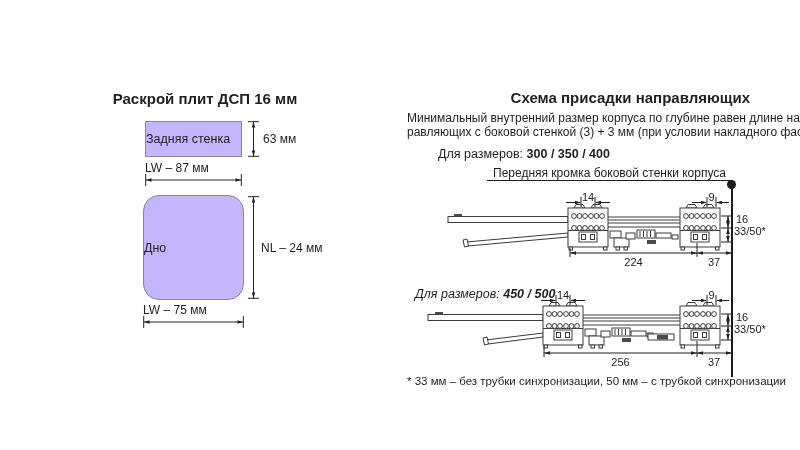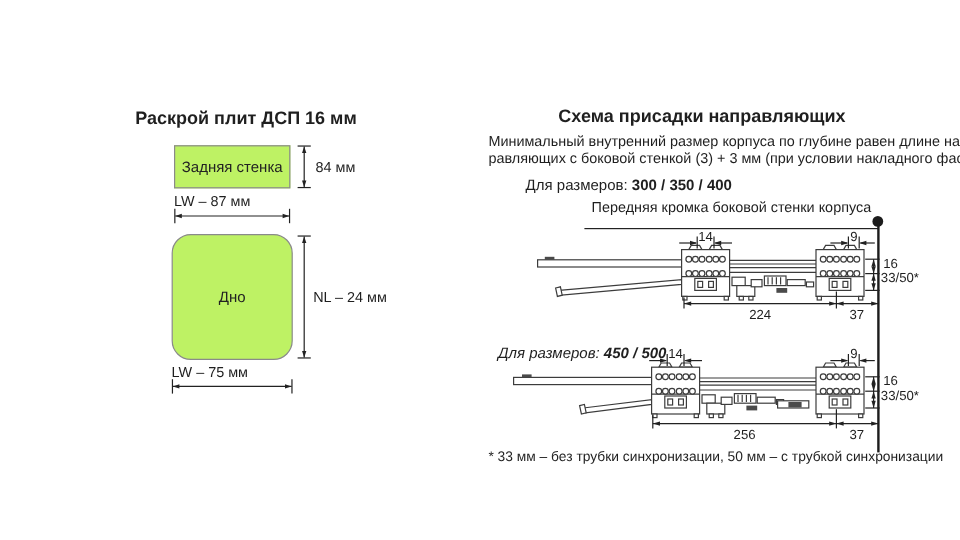--- a/index.html
+++ b/index.html
@@ -1,27 +1,27 @@
 <!DOCTYPE html>
 <html><head>
 <meta charset="utf-8">
 <style>
   html,body{margin:0;padding:0;background:#fff;}
   #page{position:relative;width:800px;height:450px;background:#ffffff;overflow:hidden;
         font-family:"Liberation Sans",sans-serif;color:#1f1f1f;}
   .abs{position:absolute;}
   .title{font-size:15px;font-weight:bold;text-align:center;white-space:nowrap;}
-  .panel-rect{background:#bef264;border:1px solid #8a8a8a;display:flex;align-items:center;justify-content:center;}
+  .panel-rect{background:#c4b5fd;border:1px solid #8a8a8a;display:flex;align-items:center;}
   .panel-label{font-size:12.5px;color:#222;}
   .dim-label{font-size:12px;white-space:nowrap;}
   .dim-label.c{}
   .desc{font-size:12px;line-height:13.5px;white-space:nowrap;}
   .sizes{font-size:12.5px;white-space:nowrap;}
   .sizes b{font-weight:bold;}
-  .front-label{font-size:12px;text-align:center;border-bottom:1.5px solid #222;padding-bottom:10px;white-space:nowrap;}
+  .front-label{font-size:12px;text-align:center;border-bottom:1.5px solid #222;padding-bottom:0;white-space:nowrap;}
   .dot{width:9px;height:9px;border-radius:50%;background:#1c1c1c;}
   .vline{width:2px;background:#1c1c1c;}
   .footnote{font-size:11.5px;white-space:nowrap;}
   svg{overflow:visible;}
   .ln{stroke:#3c3c3c;stroke-width:1;fill:none;}
   .fw{fill:#ffffff;stroke:#3c3c3c;stroke-width:1;}
   .fd{fill:#4a4a4a;stroke:none;}
   .dl{stroke:#222;stroke-width:1;fill:none;}
   .ah{fill:#222;stroke:none;}
   .dt{font-family:"Liberation Sans",sans-serif;font-size:11px;fill:#1f1f1f;}
@@ -37,21 +37,21 @@
     <div class="abs panel-rect" style="left:145px;top:121px;width:95px;height:34px;">
       <span class="panel-label">Задняя стенка</span>
     </div>
     <svg class="abs" style="left:248px;top:121px;" width="11" height="36" viewBox="0 0 11 36">
       <line class="dl" x1="0" y1="0.7" x2="11" y2="0.7"></line>
         <line class="dl" x1="0" y1="35.3" x2="11" y2="35.3"></line>
       <line class="dl" x1="5.5" y1="1" x2="5.5" y2="35"></line>
       <polygon class="ah" points="5.5,1 3.7,6.5 7.3,6.5"></polygon>
         <polygon class="ah" points="5.5,35 3.7,29.5 7.3,29.5"></polygon>
     </svg>
-    <div class="abs dim-label" style="left:263px;top:132px;">84 мм</div>
+    <div class="abs dim-label" style="left:263px;top:132px;">63 мм</div>
 
     <div class="abs dim-label c" style="left:145px;top:161px;width:97px;">LW – 87 мм</div>
     <svg class="abs" style="left:145px;top:174px;" width="97" height="12" viewBox="0 0 97 12">
       <line class="dl" x1="0.7" y1="0" x2="0.7" y2="12"></line>
         <line class="dl" x1="96.3" y1="0" x2="96.3" y2="12"></line>
       <line class="dl" x1="1" y1="6" x2="96" y2="6"></line>
       <polygon class="ah" points="1,6 6.5,4.2 6.5,7.8"></polygon>
         <polygon class="ah" points="96,6 90.5,4.2 90.5,7.8"></polygon>
     </svg>
 
@@ -71,21 +71,21 @@
     <svg class="abs" style="left:143px;top:316px;" width="101" height="12" viewBox="0 0 101 12">
       <line class="dl" x1="0.7" y1="0" x2="0.7" y2="12"></line>
         <line class="dl" x1="100.3" y1="0" x2="100.3" y2="12"></line>
       <line class="dl" x1="1" y1="6" x2="100" y2="6"></line>
       <polygon class="ah" points="1,6 6.5,4.2 6.5,7.8"></polygon>
         <polygon class="ah" points="100,6 94.5,4.2 94.5,7.8"></polygon>
     </svg>
   </div>
 
   <div class="abs" style="left:390px;top:0;width:410px;height:450px;">
-    <div class="abs title" style="left:30px;top:89px;width:330px;">Схема присадки направляющих</div>
+    <div class="abs title" style="left:30px;top:89px;width:330px;text-align:right;">Схема присадки направляющих</div>
 
     <div class="abs desc" style="left:17px;top:112px;">Минимальный внутренний размер корпуса по глубине равен длине нап-</div>
     <div class="abs desc" style="left:17px;top:126px;">равляющих с боковой стенкой (3) + 3 мм (при условии накладного фасада)</div>
 
     <div class="abs sizes" style="left:25px;top:147px;margin-left:23px;">
       <span>Для размеров:</span>
       <b>300 / 350 / 400</b>
     </div>
 
     <div class="abs front-label" style="left:97px;top:166px;width:245px;">Передняя кромка боковой стенки корпуса</div>

